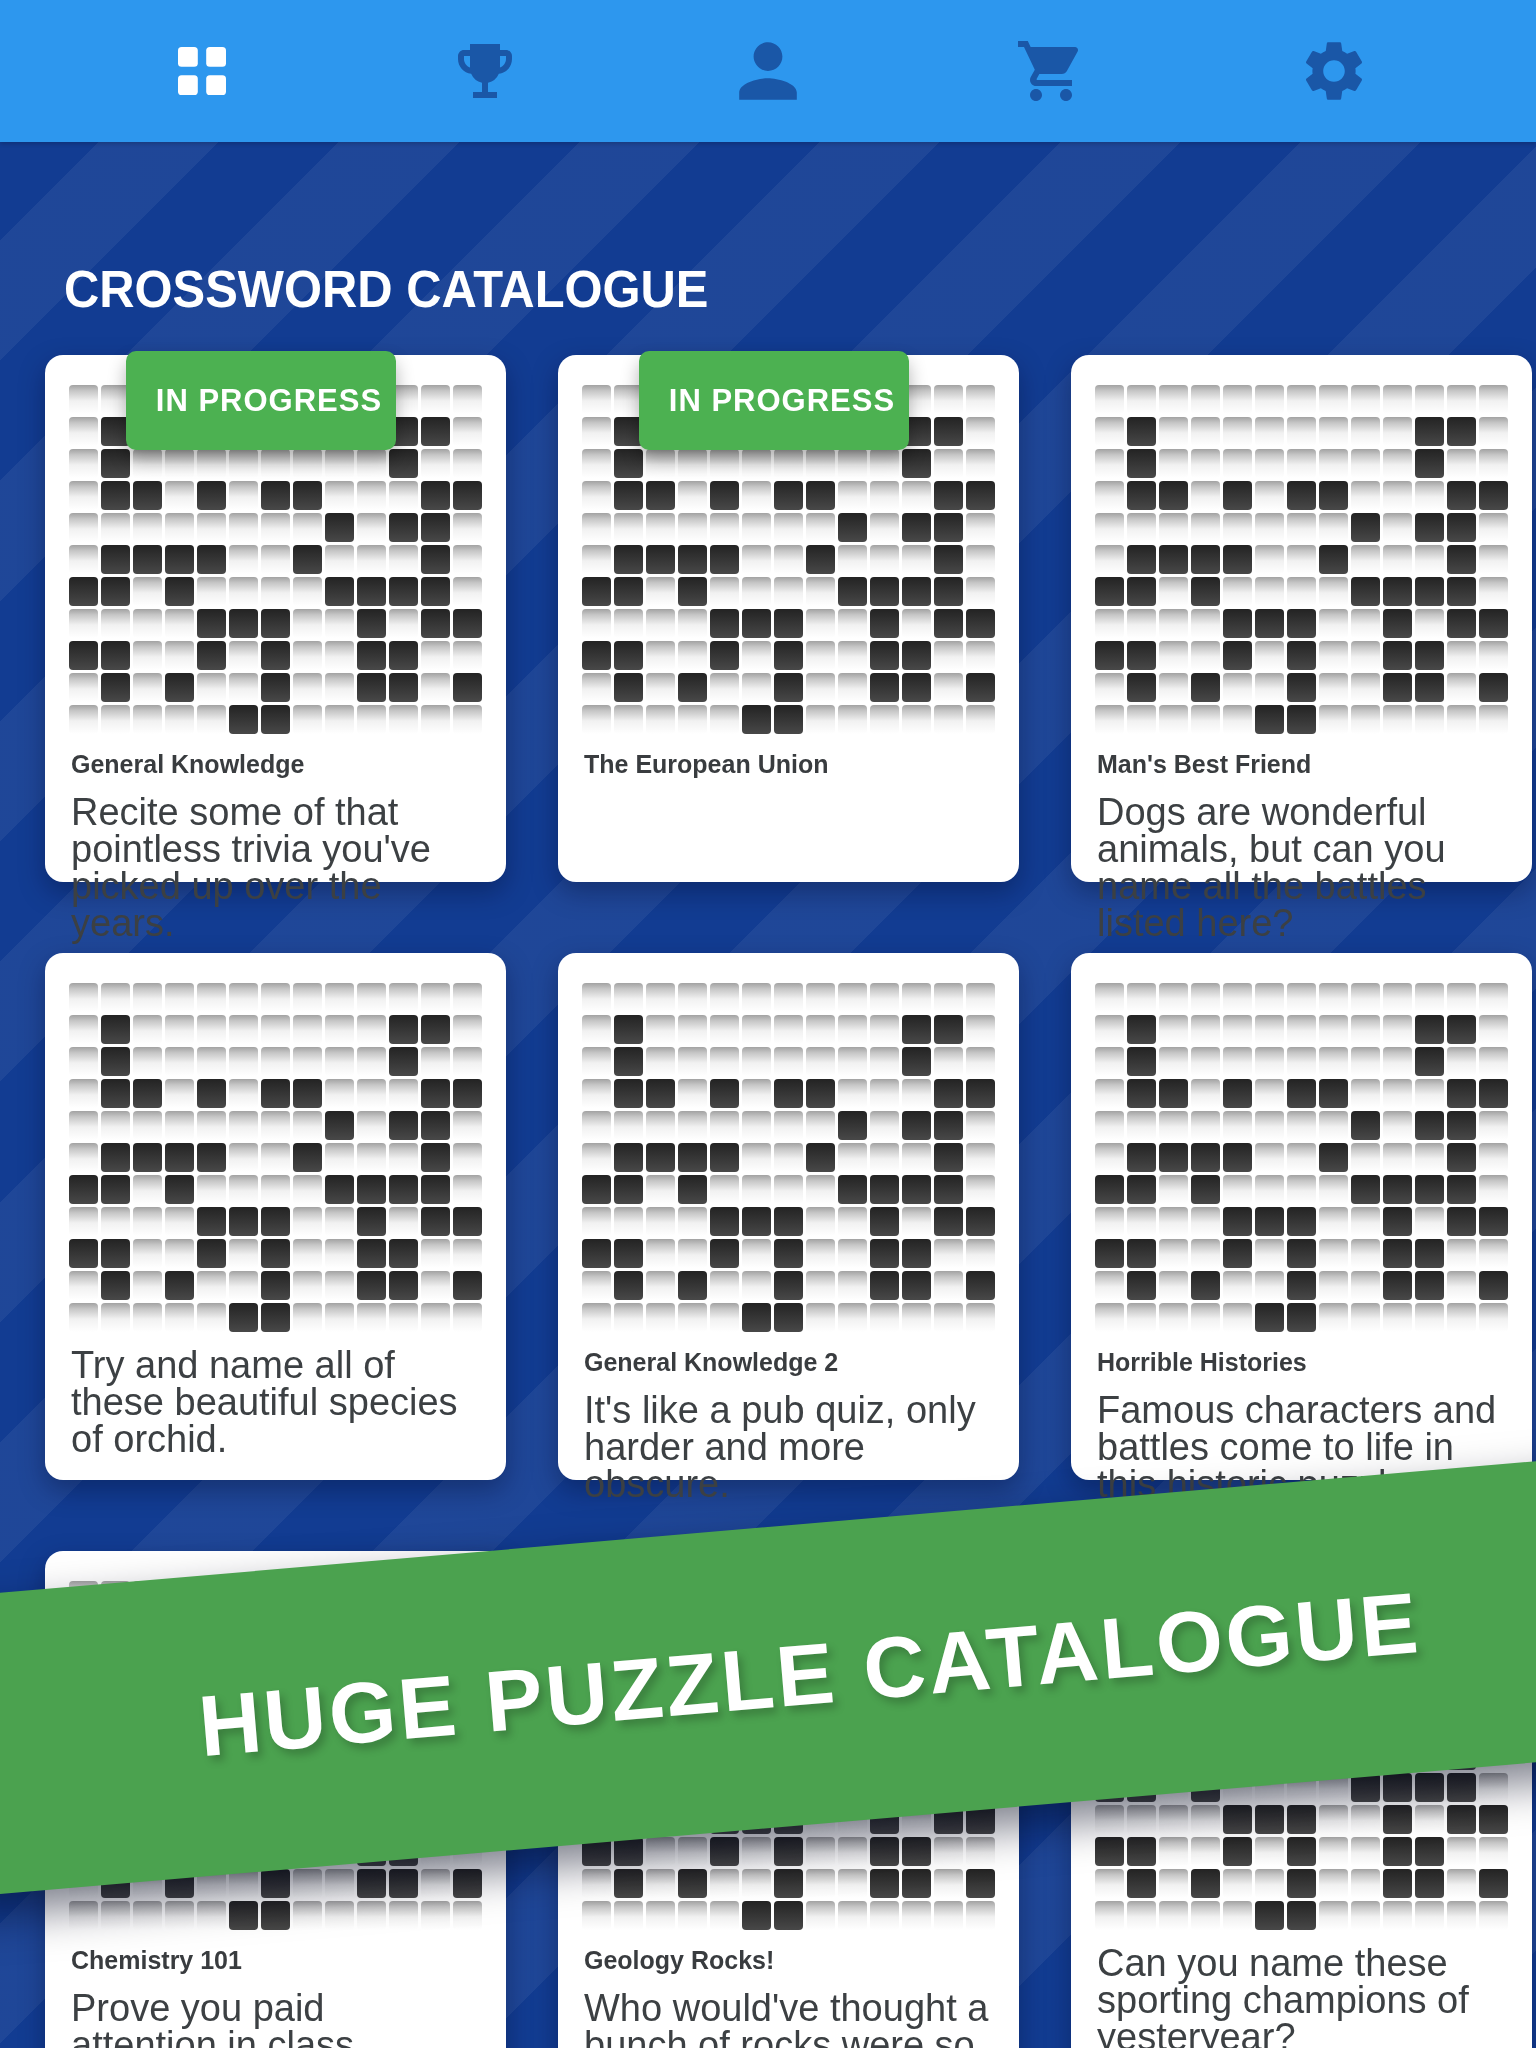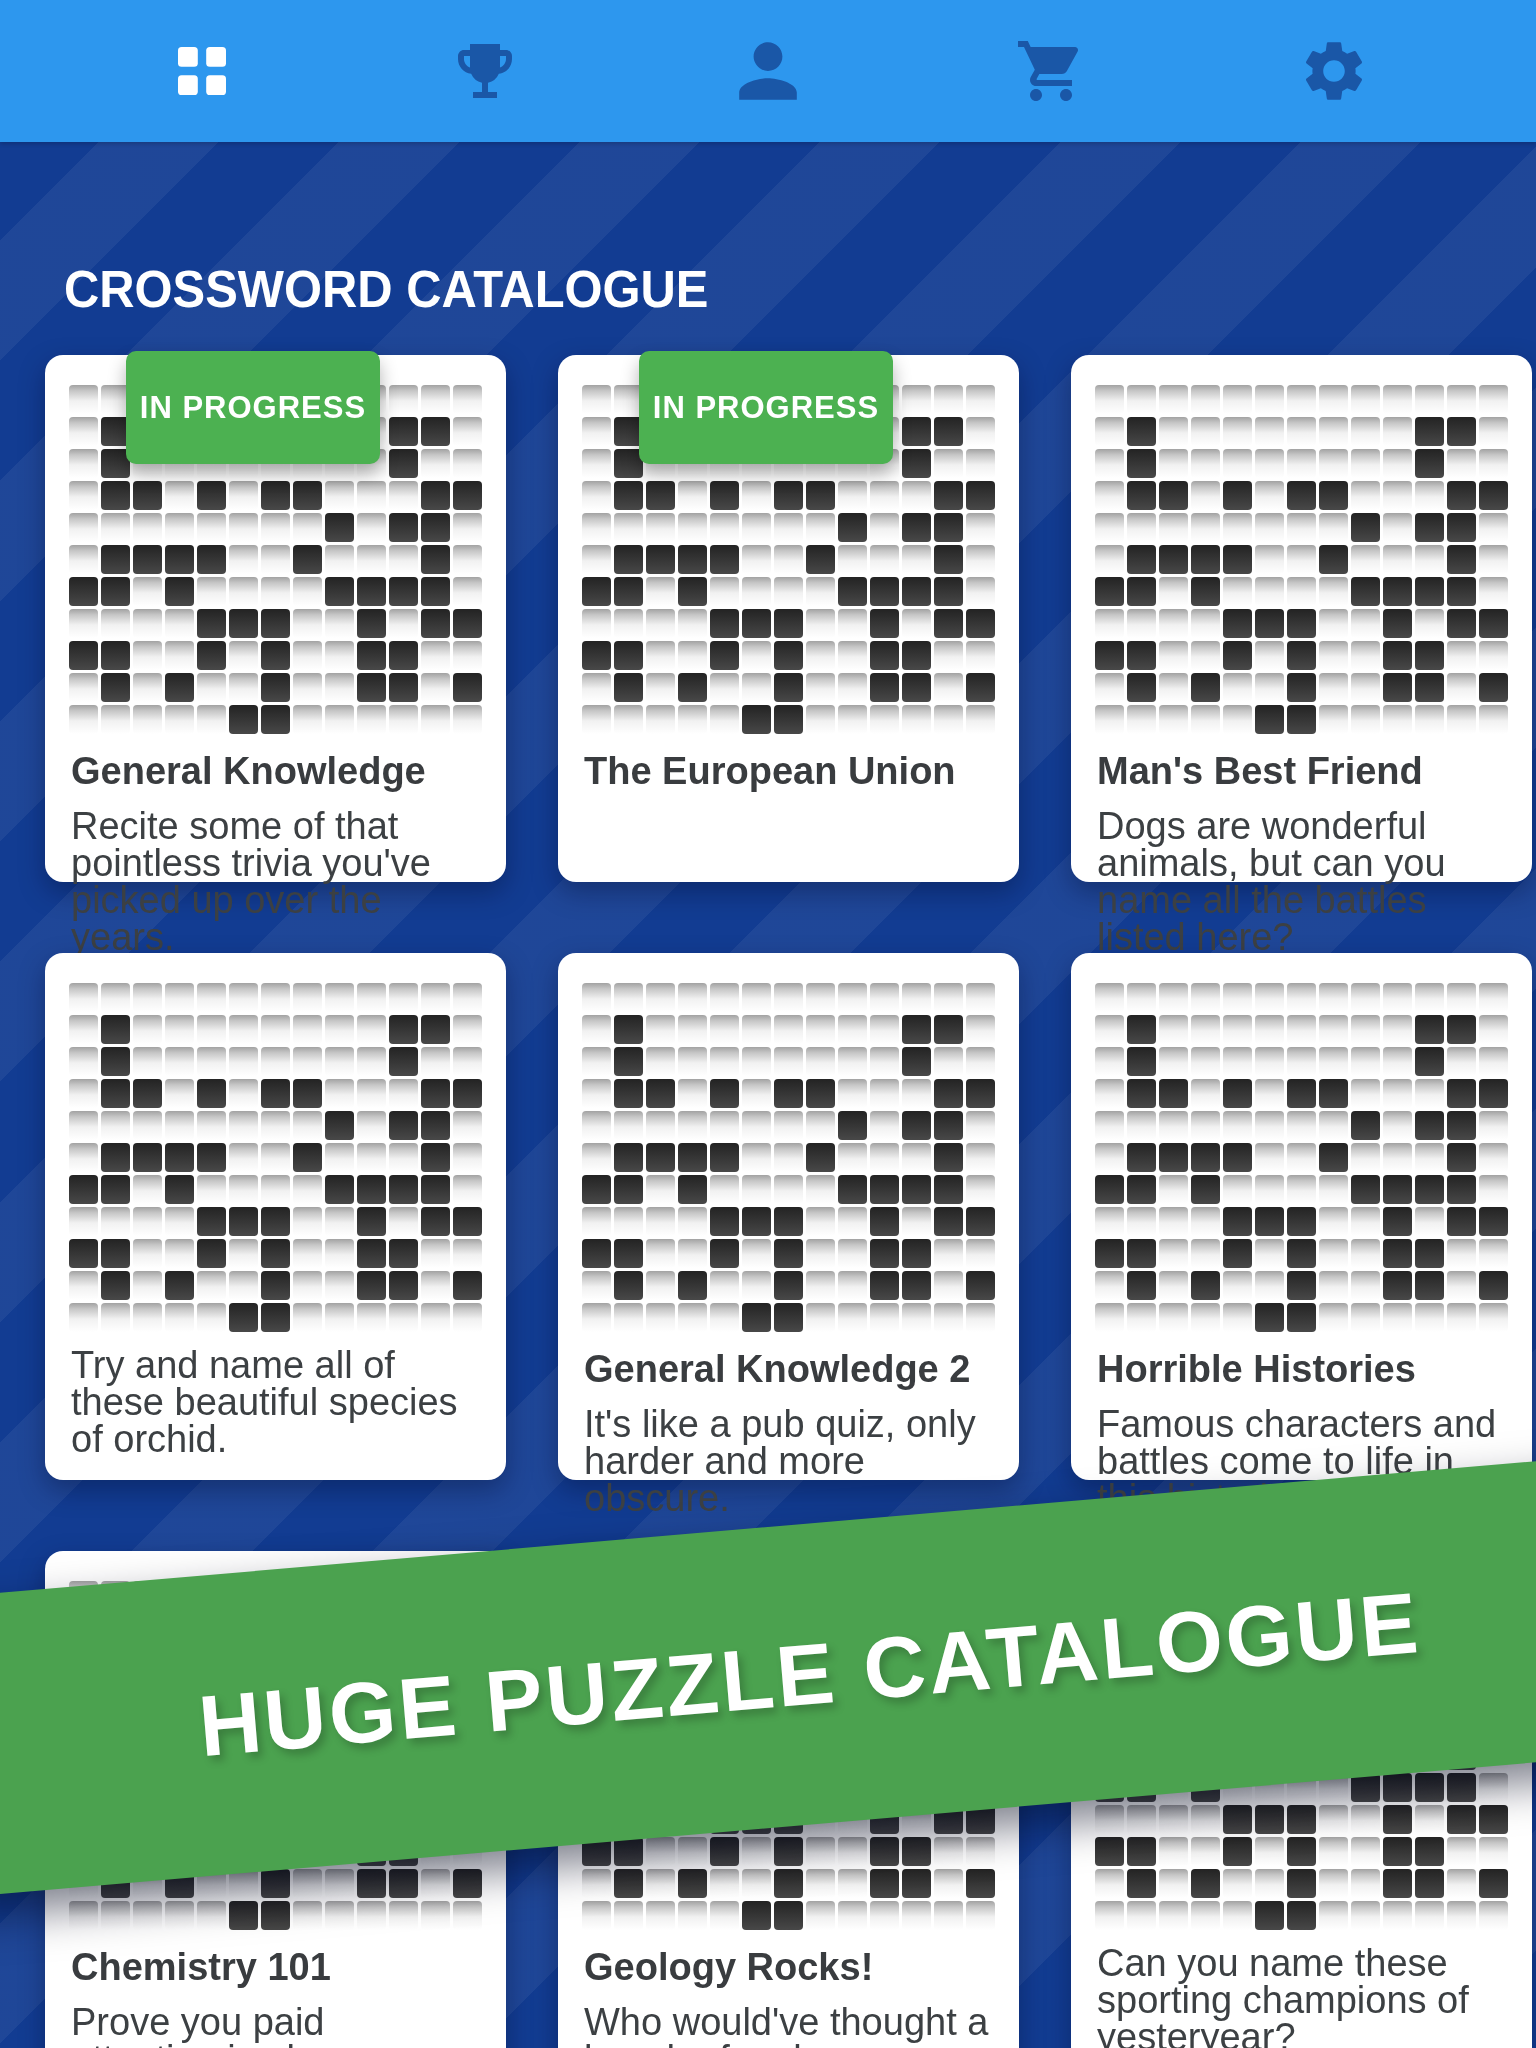--- a/index.html
+++ b/index.html
@@ -49,31 +49,32 @@
     display:grid;grid-template-columns:repeat(13,29px);grid-auto-rows:29px;gap:3px;
   }
   .cell{
     border-radius:4px;
     background:linear-gradient(180deg,#a2a2a2 0%,#c6c6c6 20%,#f1f1f1 55%,#ffffff 100%);
   }
   .cell.dark{
     background:linear-gradient(180deg,#232323 0%,#303030 35%,#484848 100%);
   }
   .card-title{
-    margin:16px 2px 0;font-size:38px;font-weight:bold;color:#393c3f;letter-spacing:0;
+    margin:16px 2px 0;font-size:25px;font-weight:bold;color:#393c3f;letter-spacing:0;
   }
   .card-desc{
     margin:15px 2px 0;font-size:38px;line-height:37px;color:#3c4043;
   }
   .badge{
-    position:absolute;top:-4px;left:81px;width:254px;height:113px;
+    position:absolute;top:-4px;left:81px;width:254px;height:99px;
     background:#4cb151;border-radius:10px;z-index:4;
     display:flex;align-items:center;justify-content:center;
     color:#ffffff;font-size:31px;font-weight:bold;letter-spacing:1px;
     box-shadow:0 10px 18px rgba(0,0,0,0.30);
+    padding-left:16px;
   }
   
   .ribbon{
     position:absolute;left:-60px;top:1598px;width:1720px;height:300px;
     background:#4ba24f;z-index:6;
     transform:rotate(-4.9deg);transform-origin:0 0;
     box-shadow:0 20px 44px rgba(0,5,30,0.5);
     display:flex;align-items:center;justify-content:center;
   }
   .ribbon-text{

